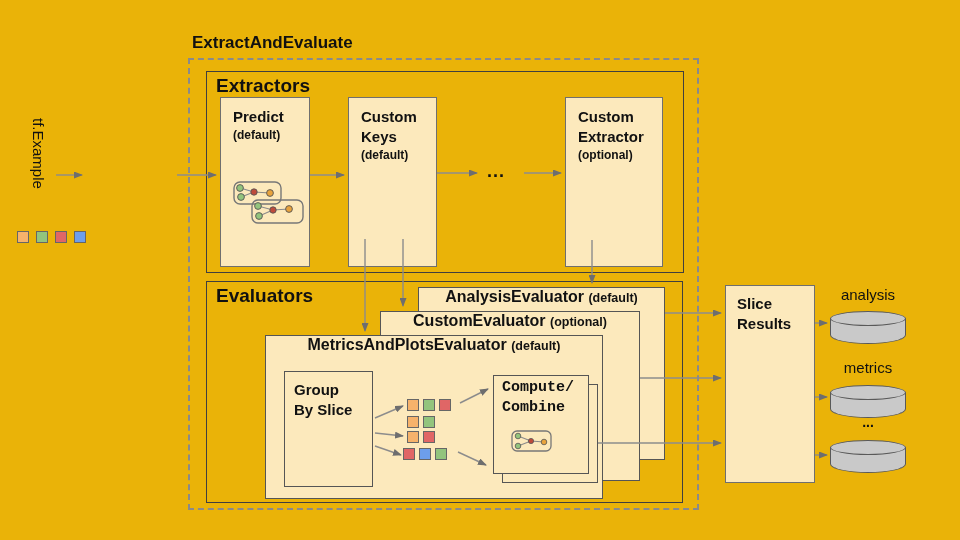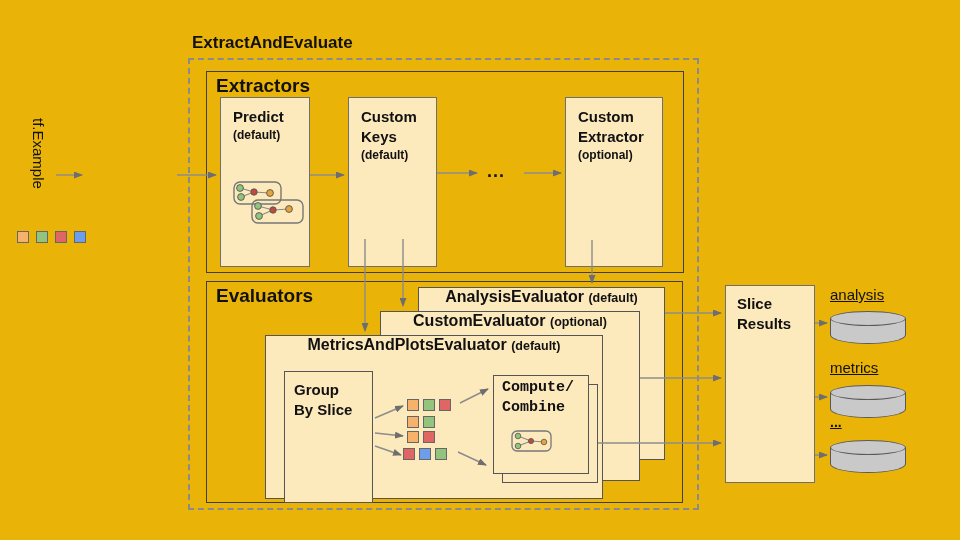--- a/index.html
+++ b/index.html
@@ -19,21 +19,21 @@
   .eval-qual{font-size:12.5px;font-weight:bold;}
   .vert-label{writing-mode:vertical-rl;font-size:15px;color:#111;}
   .dots{font-weight:bold;font-size:18px;letter-spacing:1px;color:#111;}
   .sq{display:inline-block;width:12px;height:12px;border:1.5px solid #666;margin-right:0;}
   .sqrow{display:flex;gap:5px;}
   .cyl{width:76px;height:33px;}
   .cyl .body{position:absolute;left:0;top:7px;width:76px;height:26px;background:#C9C9C9;
     border:1.5px solid #595959;border-top:none;border-radius:0 0 38px 38px / 0 0 9px 9px;}
   .cyl .top{position:absolute;left:0;top:0;width:76px;height:15px;background:#C9C9C9;
     border:1.5px solid #595959;border-radius:50%;z-index:2;}
-  .out-label{width:76px;text-align:left;font-size:15px;text-decoration:underline;}
+  .out-label{width:76px;text-align:center;font-size:15px;}
   .out-label.b{font-weight:bold;font-size:14px;}
   svg.overlay{position:absolute;left:0;top:0;pointer-events:none;}
 </style>
 </head>
 <body>
 
 <div id="canvas">
 
   <div class="abs" style="left:192px;top:33px;font-weight:bold;font-size:17px;">ExtractAndEvaluate</div>
 
@@ -112,21 +112,21 @@
     </div>
   </div>
 
   <div class="abs ybox" style="left:265px;top:335px;width:338px;height:164px;border-color:#555;">
     <div class="eval-title">
       <span>MetricsAndPlotsEvaluator</span>
       <span class="eval-qual">(default)</span>
     </div>
   </div>
 
-  <div class="abs ybox" style="left:284px;top:371px;width:89px;height:132px;padding:8px 0 0 9px;border-color:#555;">
+  <div class="abs ybox" style="left:284px;top:371px;width:89px;height:116px;padding:8px 0 0 9px;border-color:#555;">
     <div class="box-title">Group</div>
     <div class="box-title">By Slice</div>
   </div>
 
   <div class="abs sqrow" style="left:407px;top:399px;gap:4px;">
       <span class="sq" style="background: rgb(246, 178, 107);"></span>
       <span class="sq" style="background: rgb(147, 196, 125);"></span>
       <span class="sq" style="background: rgb(224, 102, 102);"></span>
     </div>
   <div class="abs sqrow" style="left:407px;top:416px;gap:4px;">

